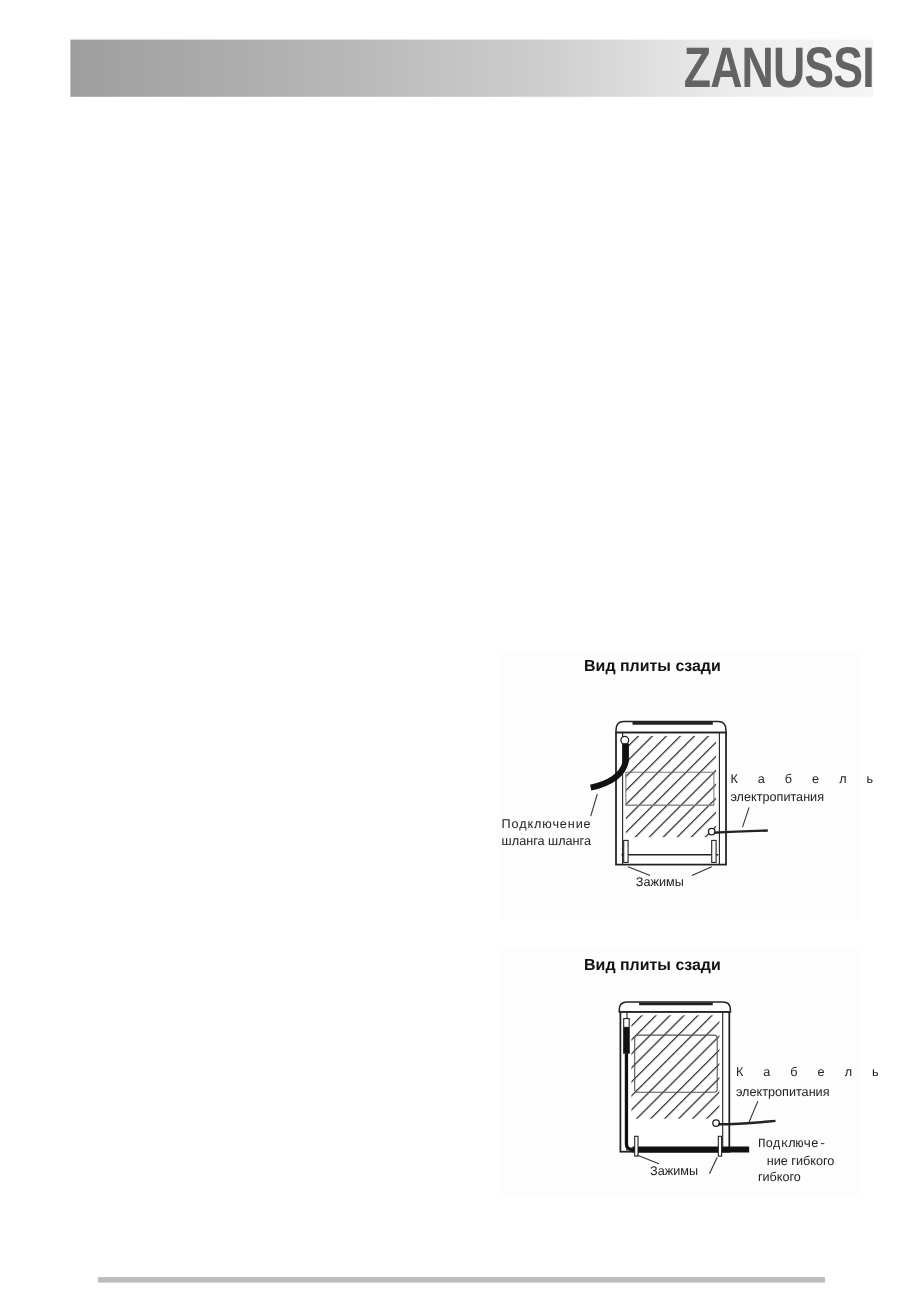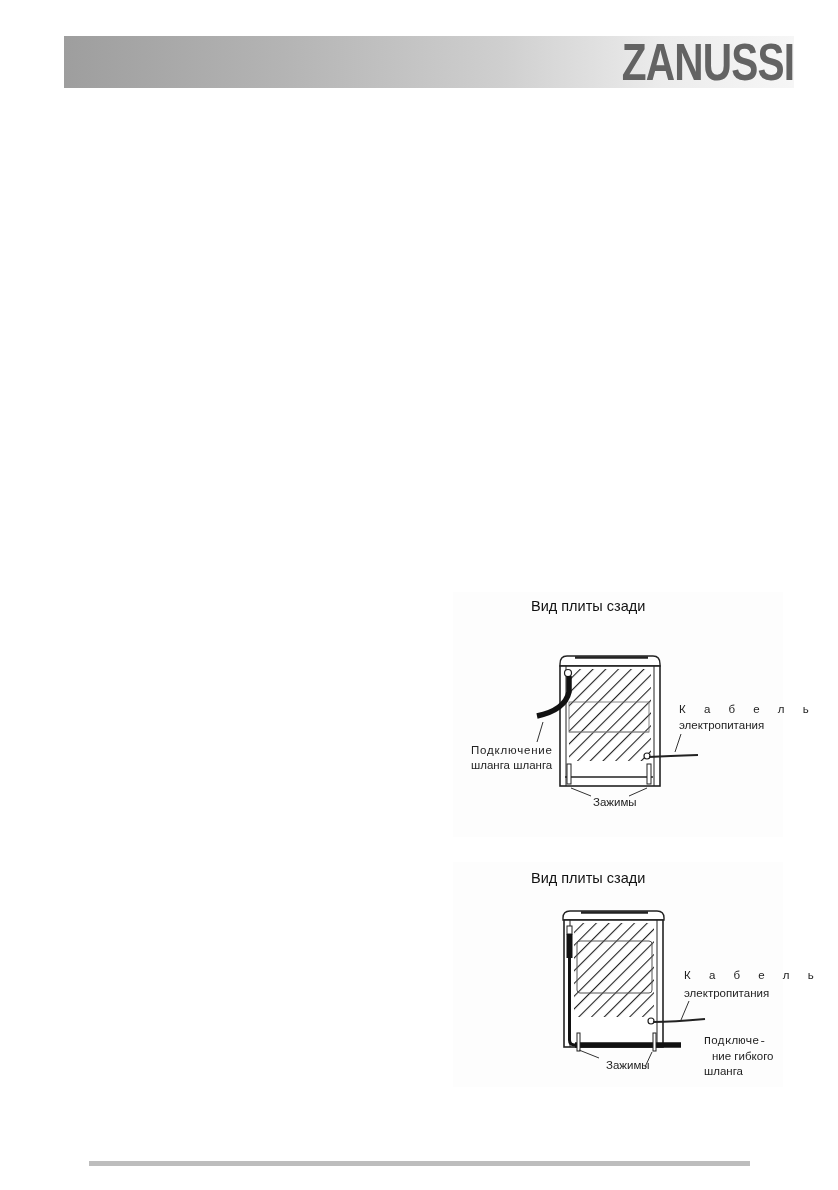--- a/index.html
+++ b/index.html
@@ -39,31 +39,30 @@
     }
     .figure {
       position: absolute;
       background: #fdfdfd;
     }
     .figure-1 { left: 453px; top: 592px; width: 330px; height: 245px; }
     .figure-2 { left: 453px; top: 862px; width: 330px; height: 225px; }
     .figure-title {
       position: absolute;
       font-size: 14.5px;
-      font-weight: normal;
+      font-weight: bold;
       color: #111;
       white-space: nowrap;
     }
     .fig-label {
       position: absolute;
       font-size: 11.5px;
       color: #222;
       white-space: nowrap;
       line-height: 14px;
-      margin-left: 15px;
     }
     .spaced {
       letter-spacing: 7.5px;
     }
     .figure svg {
       position: absolute;
       left: 0;
       top: 0;
     }
     .footer-rule {
@@ -159,17 +158,17 @@
 
     <line x1="236" y1="139" x2="228" y2="158" stroke="#333" stroke-width="1"></line>
     <line x1="126" y1="188" x2="146" y2="196" stroke="#333" stroke-width="1"></line>
     <line x1="199" y1="190" x2="192" y2="205" stroke="#333" stroke-width="1"></line>
   </svg>
 
   <div class="fig-label spaced" style="left:216px; top:106px;">К а б е л ь</div>
   <div class="fig-label" style="left:216px; top:124px;">электропитания</div>
   <div class="fig-label" style="left:236px; top:172px;font-family:Liberation Mono, monospace;">Подключе-</div>
   <div class="fig-label" style="left:244px; top:187px;">ние гибкого</div>
-  <div class="fig-label" style="left:236px; top:202px;">шланга</div>
+  <div class="fig-label" style="left:236px; top:202px;">гибкого</div>
   <div class="fig-label" style="left:138px; top:196px;">Зажимы</div>
 </div>
 
 <div class="footer-rule"></div>
 
 </body></html>

